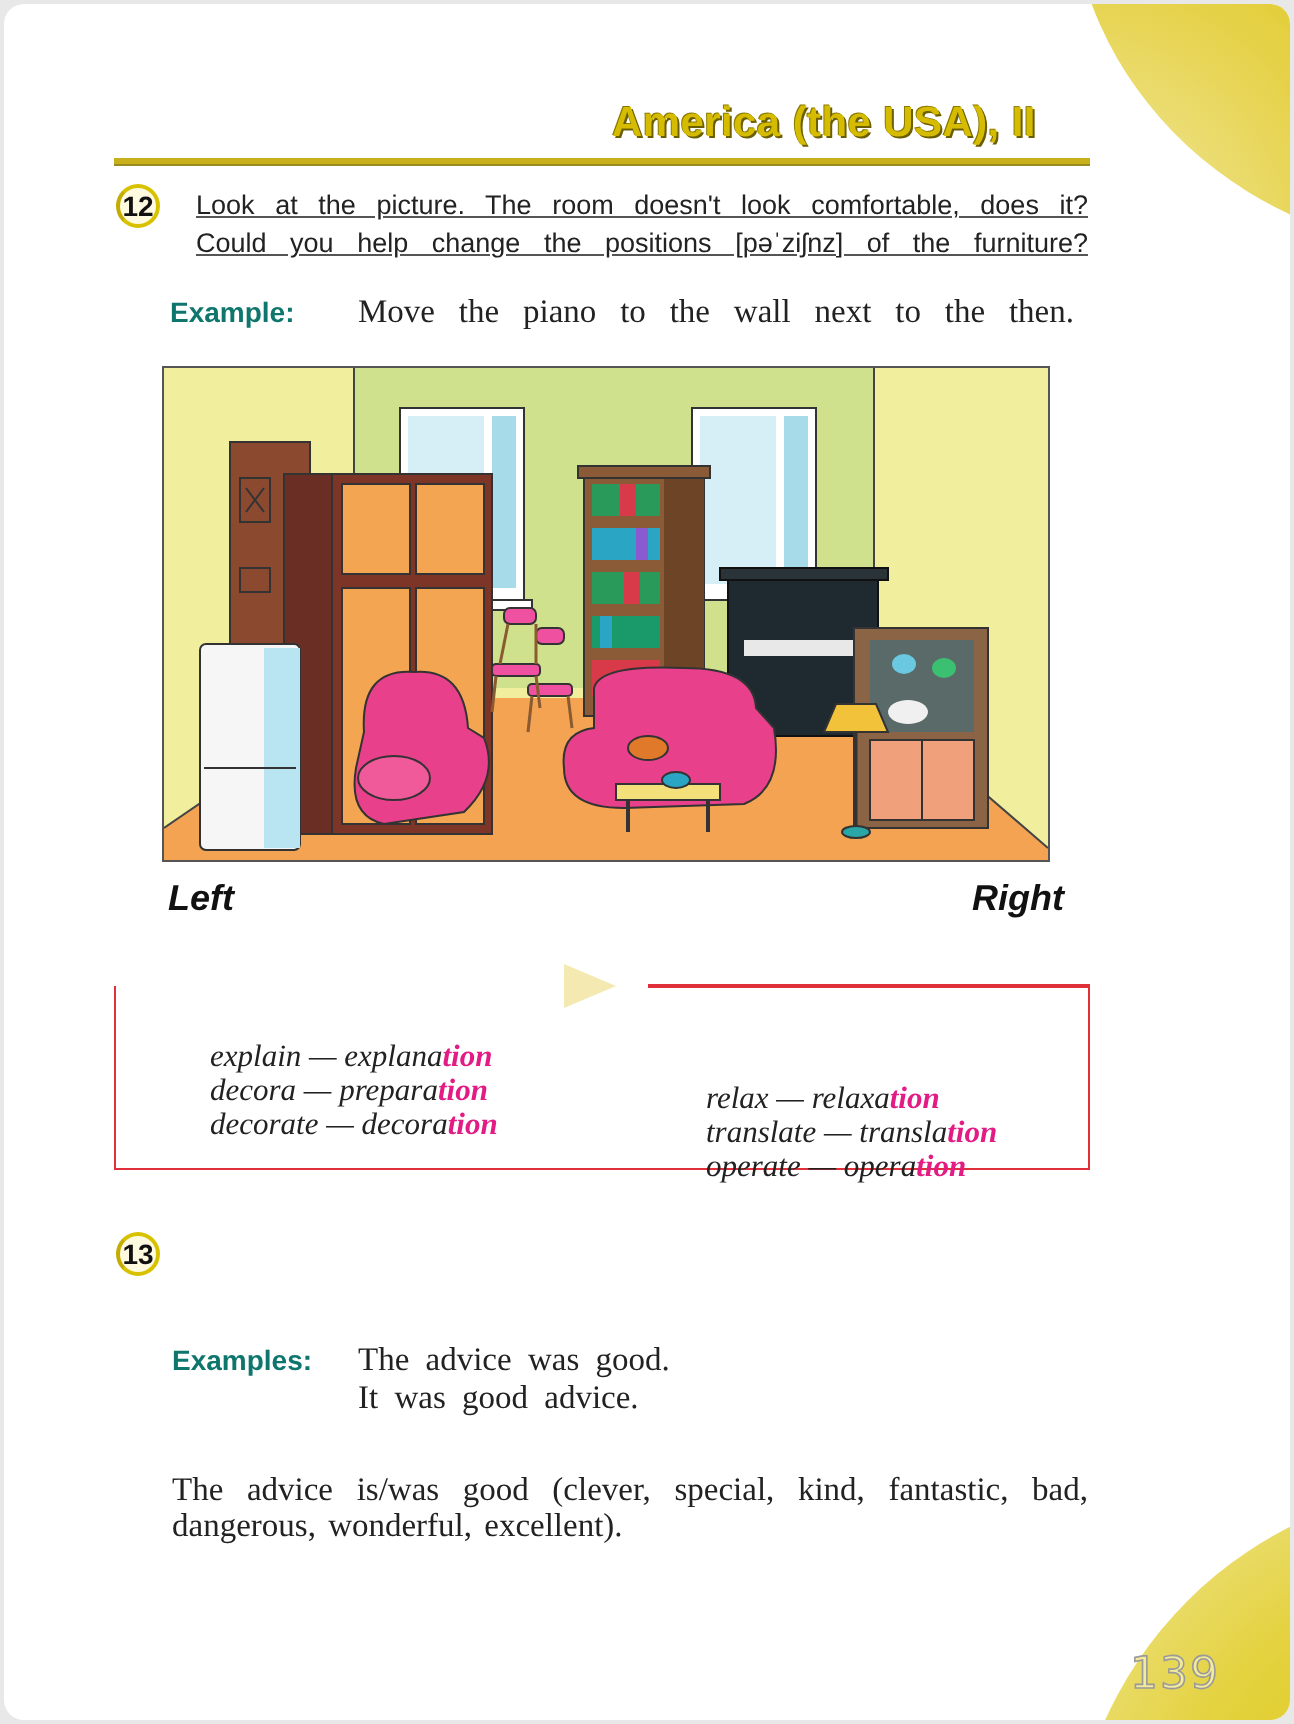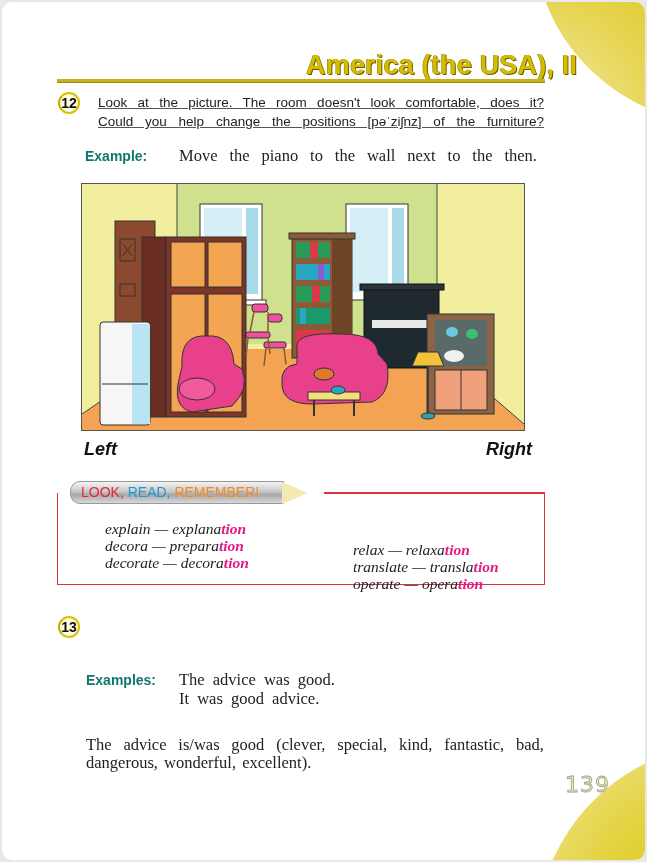--- a/index.html
+++ b/index.html
@@ -18,21 +18,21 @@
     background: radial-gradient(circle at 0% 100%, #f3ecb0 0%, #e6d24a 50%, #d7c300 100%);
   }
   .corner-bottom {
     position: absolute; left: 533px; top: 740px; width: 200px; height: 200px;
     border-radius: 100% 0 0 0;
     background: radial-gradient(circle at 100% 100%, #d9c700 0%, #e4d240 55%, #f1e9a4 100%);
   }
   .title {
     position: absolute; left: 304px; top: 48px;
     font-family: "Liberation Sans", sans-serif; font-weight: bold;
-    font-size: 27px; color: #d6bc00;
+    font-size: 21px; color: #d6bc00;
     text-shadow: 1px 1px 0 #6b5e00, -0.5px -0.5px 0 #8a7a00;
     letter-spacing: 0.2px;
   }
   .title-rule {
     position: absolute; left: 55px; top: 77px; width: 488px; height: 3px;
     background: #c8b01a; border-bottom: 1px solid #9a8a20;
   }
   .num-badge {
     position: absolute; width: 22px; height: 22px; border-radius: 50%;
     border: 2px solid #d8c200; border-left-color: #c4ac00;
@@ -86,21 +86,21 @@
   }
   .lrr-look { color: #e3293a; }
   .lrr-read { color: #1c9ad6; }
   .lrr-rem { color: #f08a24; }
   .words-col {
     position: absolute; font-family: "Liberation Serif", serif;
     font-size: 15.5px; color: #222; line-height: 17px; font-style: italic;
   }
   .suffix { color: #e21c84; font-weight: bold; }
   .page-number {
-    position: absolute; left: 563px; top: 770px;
+    position: absolute; left: 563px; top: 823px;
     font-family: "DejaVu Sans", sans-serif; font-size: 22px;
     color: #f4ea9c; -webkit-text-stroke: 0.8px #9a9a9a; letter-spacing: 1px;
   }
 </style>
 </head>
 <body>
 
 <div class="page">
   <div class="corner-top"></div>
   <div class="corner-bottom"></div>
@@ -211,25 +211,20 @@
       <ellipse cx="256" cy="206" rx="7" ry="4" fill="#2aa6c4" stroke="#333"></ellipse>
     </svg>
   </div>
 
   <div class="side-label" style="left:82px; top:437px;">Left</div>
   <div class="side-label" style="left:484px; top:437px;">Right</div>
 
   <div class="lrr-box-top"></div>
   <div class="lrr-box"></div>
   <div class="pencil">
-    <div class="pencil-body">
-      <span class="lrr-look">LOOK,</span>
-      <span class="lrr-read">READ,</span>
-      <span class="lrr-rem">REMEMBER!</span>
-    </div>
     <div class="pencil-tip"></div>
   </div>
 
   <div class="words-col" style="left:103px; top:518px;">
     <div><span>explain</span> <span>—</span> <span>explana</span><span class="suffix">tion</span></div>
     <div><span>decora</span> <span>—</span> <span>prepara</span><span class="suffix">tion</span></div>
     <div><span>decorate</span> <span>—</span> <span>decora</span><span class="suffix">tion</span></div>
   </div>
   <div class="words-col" style="left:335px; top:539px;margin-left:16px;">
     <div><span>relax</span> <span>—</span> <span>relaxa</span><span class="suffix">tion</span></div>

